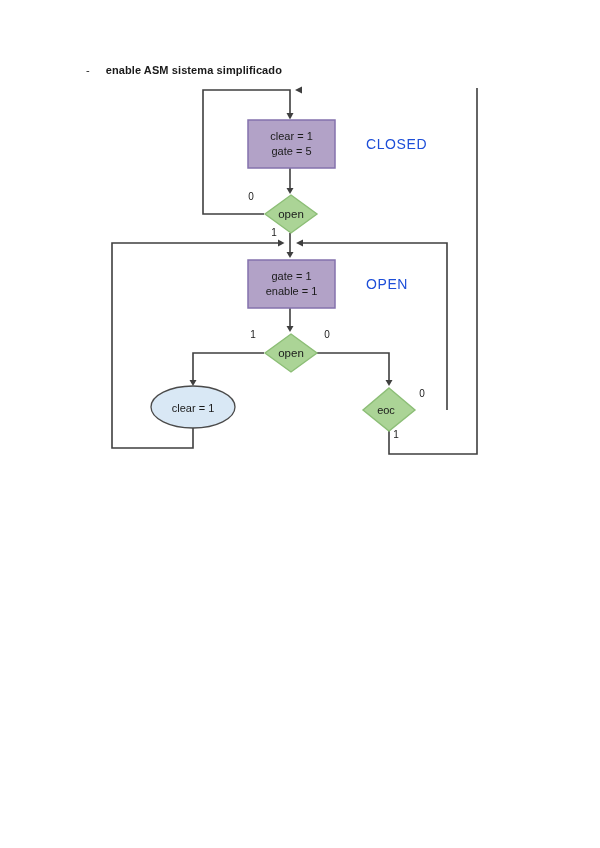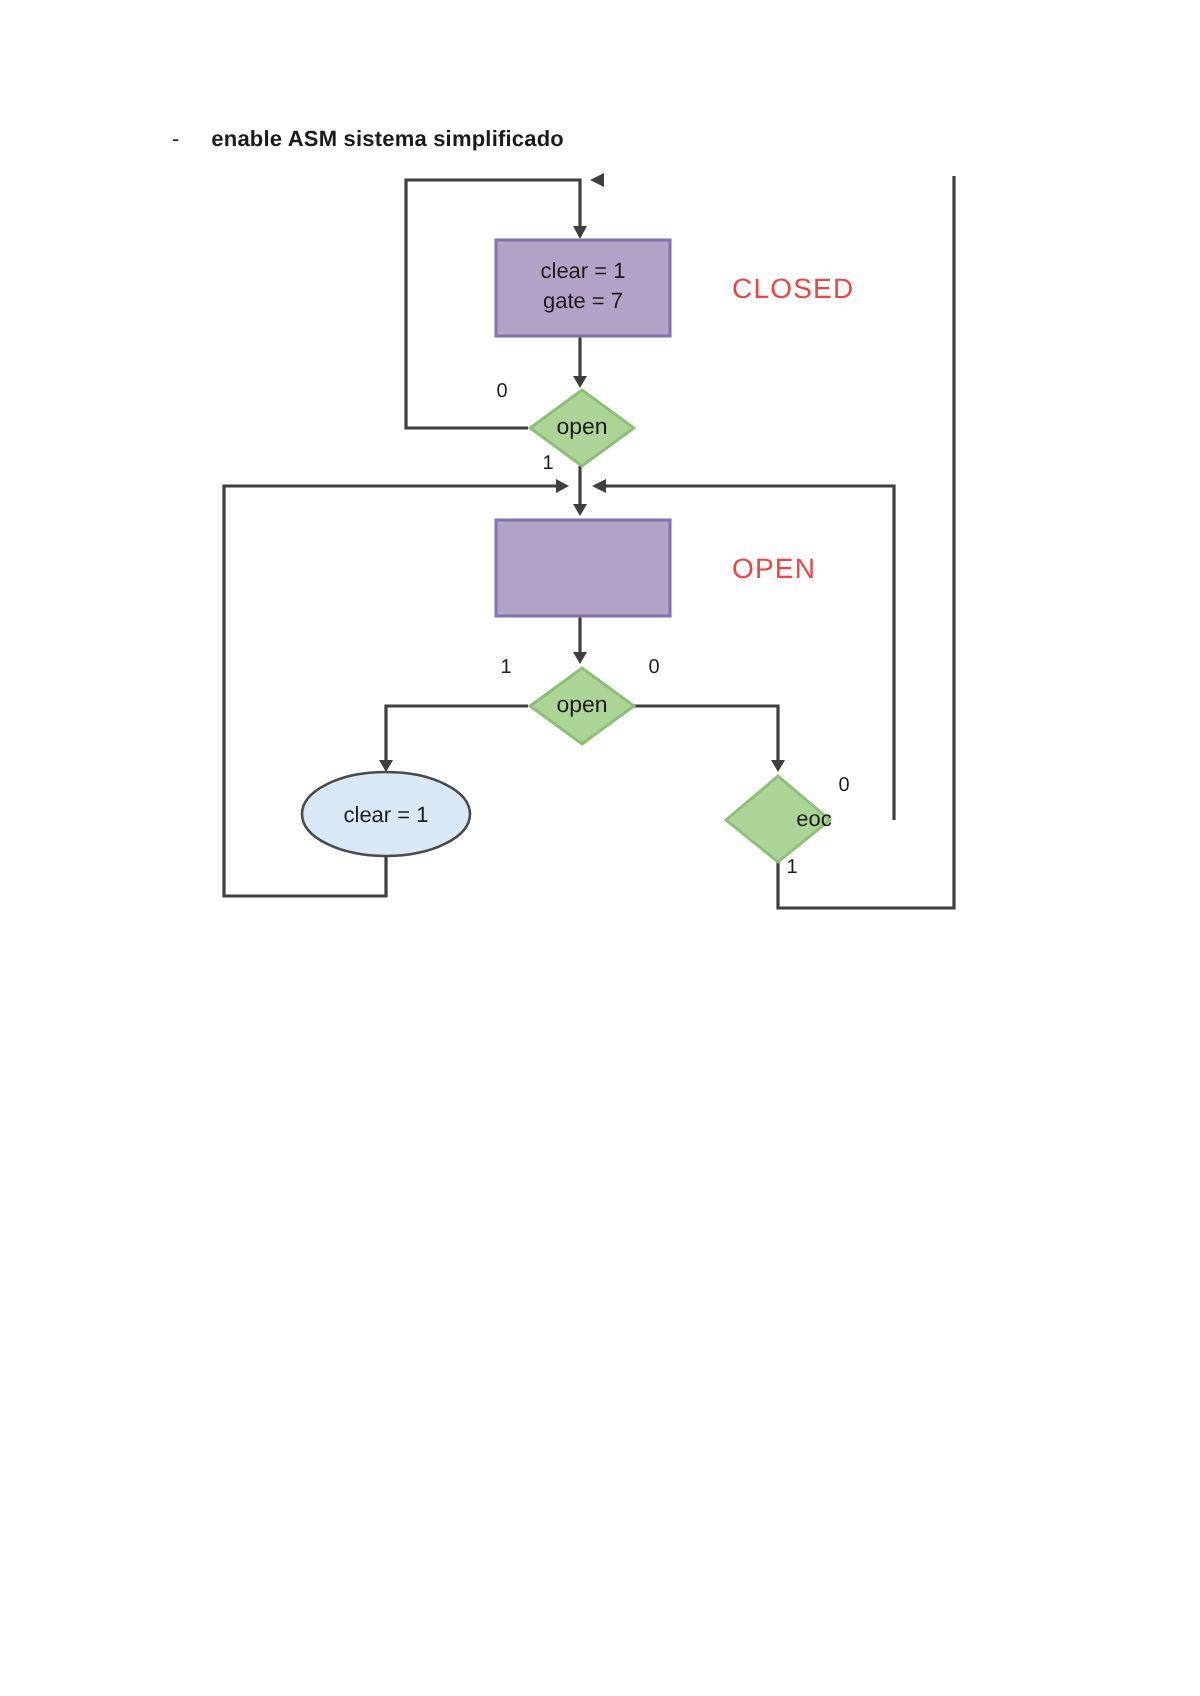--- a/index.html
+++ b/index.html
@@ -33,21 +33,21 @@
   }
   .box-text.closed{left:248px; top:120px; width:87px; height:48px;}
   .box-text.open{left:248px; top:260px; width:87px; height:48px;}
 
   .center-label{
     position:absolute; transform:translate(-50%,-50%);
     font-size:11.5px; color:var(--text); white-space:nowrap;
   }
   .state-name{
     position:absolute; font-size:14px; letter-spacing:0.6px;
-    color:#ef4444; white-space:nowrap;
+    color:#1d4ed8; white-space:nowrap;
   }
   .state-name.closed{left:366px; top:136px;}
   .state-name.open{left:366px; top:276px;}
 
   .flabel{
     position:absolute; transform:translate(-50%,-50%);
     font-size:10px; color:var(--text); white-space:nowrap;
   }
 </style>
 </head>
@@ -93,29 +93,33 @@
     <rect class="state-rect" x="248" y="120" width="87" height="48"></rect>
     <rect class="state-rect" x="248" y="260" width="87" height="48"></rect>
     <polygon class="decision-poly" points="291,195 317,214 291,233 265,214"></polygon>
     <polygon class="decision-poly" points="291,334 317,353 291,372 265,353"></polygon>
     <polygon class="decision-poly" points="389,388 415,410 389,431 363,410"></polygon>
     <ellipse class="out-ellipse" cx="193" cy="407" rx="42" ry="21"></ellipse>
   </svg>
 
   <div class="box-text closed">
     <span>clear = 1</span>
-    <span>gate = 7</span>
+    <span>gate = 5</span>
+  </div>
+  <div class="box-text open">
+    <span>gate = 1</span>
+    <span>enable = 1</span>
   </div>
 
   <div class="state-name closed">CLOSED</div>
   <div class="state-name open">OPEN</div>
 
   <div class="center-label" style="left:291px; top:214px;">open</div>
   <div class="center-label" style="left:291px; top:353px;">open</div>
-  <div class="center-label" style="left:407px; top:410px; font-size:11px;">eoc</div>
+  <div class="center-label" style="left:386px; top:410px; font-size:11px;">eoc</div>
   <div class="center-label" style="left:193px; top:408px; font-size:11px;">clear = 1</div>
 
   <div class="flabel" style="left:251px; top:196px;">0</div>
   <div class="flabel" style="left:274px; top:232px;">1</div>
   <div class="flabel" style="left:253px; top:334px;">1</div>
   <div class="flabel" style="left:327px; top:334px;">0</div>
   <div class="flabel" style="left:422px; top:393px;">0</div>
   <div class="flabel" style="left:396px; top:434px;">1</div>
 
 </div>

